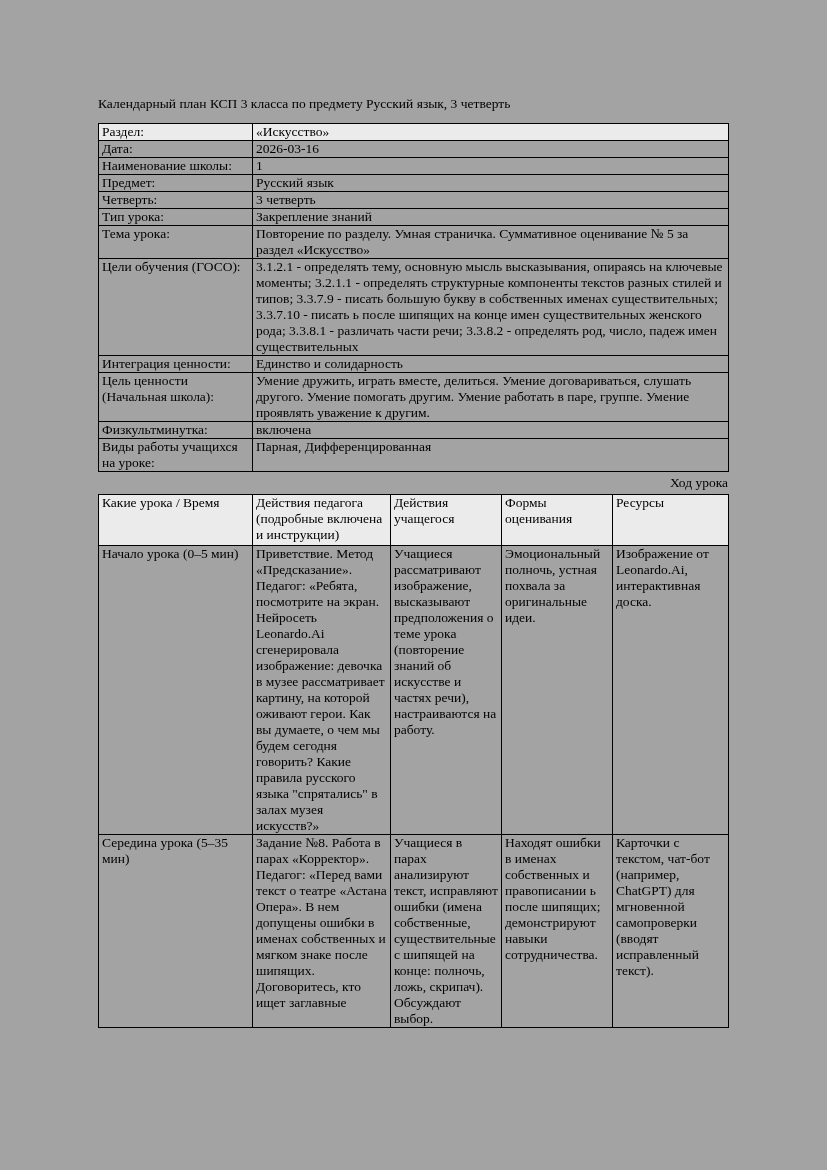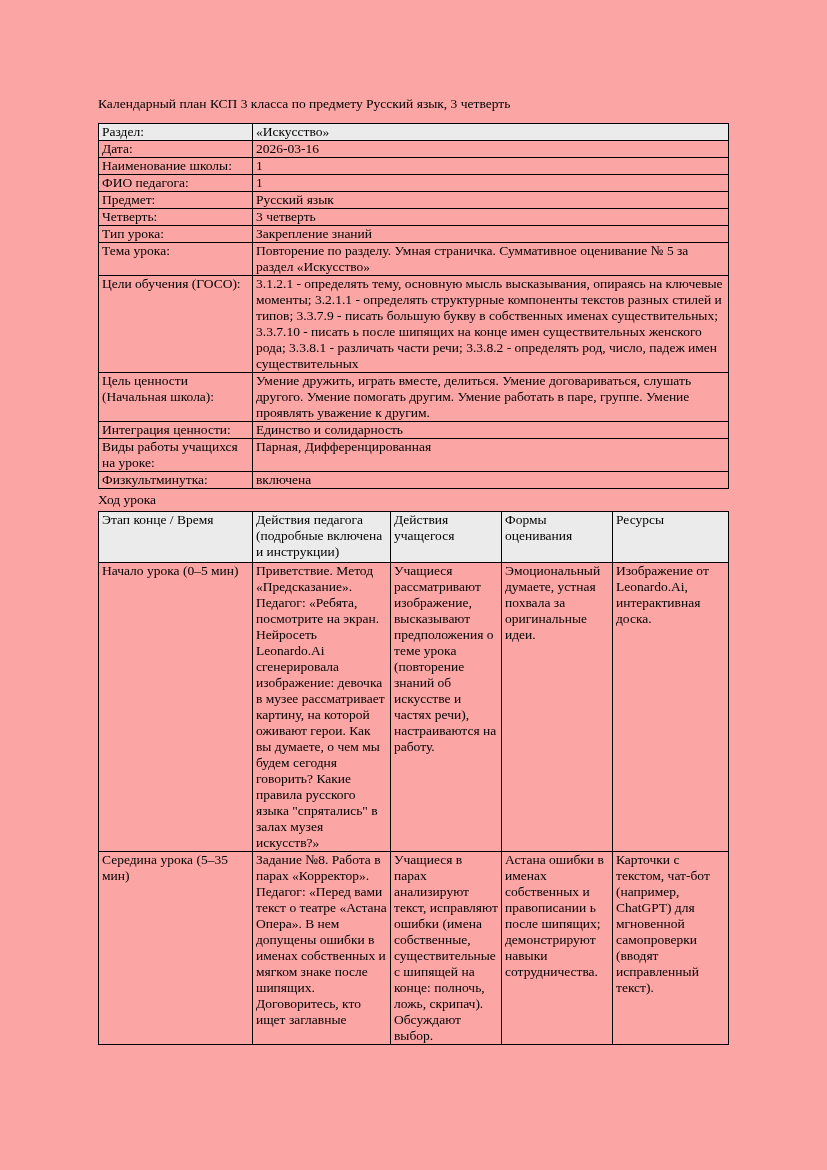--- a/index.html
+++ b/index.html
@@ -4,21 +4,21 @@
 <style>
   html, body {
     margin: 0;
     padding: 0;
     background: #ffffff;
   }
   .page {
     position: relative;
     width: 827px;
     height: 1170px;
-    background: #fca5a5;
+    background: #a3a3a3;
     font-family: "Liberation Serif", "DejaVu Serif", serif;
     font-size: 13.5px;
     line-height: 16px;
     color: #000000;
     overflow: hidden;
   }
   .content {
     position: absolute;
     left: 98px;
     top: 96px;
@@ -43,20 +43,21 @@
     font-weight: normal;
     font-size: 13.5px;
     line-height: 16px;
     word-wrap: break-word;
   }
   .shaded {
     background: #ebebeb;
   }
   .section-label {
     margin: 3px 0 3px 0;
+    text-align: right;
   }
   .lesson-table th {
     padding-bottom: 2px;
   }
 </style>
 </head>
 <body>
 
 <div class="page">
   <div class="content">
@@ -75,93 +76,89 @@
         </tr>
         <tr>
           <td>Дата:</td>
           <td>2026-03-16</td>
         </tr>
         <tr>
           <td>Наименование школы:</td>
           <td>1</td>
         </tr>
         <tr>
-          <td>ФИО педагога:</td>
-          <td>1</td>
-        </tr>
-        <tr>
           <td>Предмет:</td>
           <td>Русский язык</td>
         </tr>
         <tr>
           <td>Четверть:</td>
           <td>3 четверть</td>
         </tr>
         <tr>
           <td>Тип урока:</td>
           <td>Закрепление знаний</td>
         </tr>
         <tr>
           <td>Тема урока:</td>
           <td>Повторение по разделу. Умная страничка. Суммативное оценивание № 5 за раздел «Искусство»</td>
         </tr>
         <tr>
           <td>Цели обучения (ГОСО):</td>
           <td>3.1.2.1 - определять тему, основную мысль высказывания, опираясь на ключевые моменты; 3.2.1.1 - определять структурные компоненты текстов разных стилей и типов; 3.3.7.9 - писать большую букву в собственных именах существительных; 3.3.7.10 - писать ь после шипящих на конце имен существительных женского рода; 3.3.8.1 - различать части речи; 3.3.8.2 - определять род, число, падеж имен существительных</td>
         </tr>
         <tr>
+          <td>Интеграция ценности:</td>
+          <td>Единство и солидарность</td>
+        </tr>
+        <tr>
           <td>Цель ценности (Начальная школа):</td>
           <td>Умение дружить, играть вместе, делиться. Умение договариваться, слушать другого. Умение помогать другим. Умение работать в паре, группе. Умение проявлять уважение к другим.</td>
         </tr>
         <tr>
-          <td>Интеграция ценности:</td>
-          <td>Единство и солидарность</td>
+          <td>Физкультминутка:</td>
+          <td>включена</td>
         </tr>
         <tr>
           <td>Виды работы учащихся на уроке:</td>
           <td>Парная, Дифференцированная</td>
-        </tr>
-        <tr>
-          <td>Физкультминутка:</td>
-          <td>включена</td>
         </tr>
       </tbody>
     </table>
 
     <p class="section-label">Ход урока</p>
 
     <table class="lesson-table">
       <colgroup>
         <col style="width:154px">
           <col style="width:138px">
           <col style="width:111px">
           <col style="width:111px">
           <col style="width:116px">
       </colgroup>
       <thead>
         <tr>
-          <th class="shaded">Этап конце / Время</th>
+          <th class="shaded">Какие урока / Время</th>
           <th class="shaded">Действия педагога (подробные включена и инструкции)</th>
           <th class="shaded">Действия учащегося</th>
           <th class="shaded">Формы оценивания</th>
           <th class="shaded">Ресурсы</th>
         </tr>
       </thead>
       <tbody>
         <tr>
           <td>Начало урока (0–5 мин)</td>
           <td>Приветствие. Метод «Предсказание». Педагог: «Ребята, посмотрите на экран. Нейросеть Leonardo.Ai сгенерировала изображение: девочка в музее рассматривает картину, на которой оживают герои. Как вы думаете, о чем мы будем сегодня говорить? Какие правила русского языка "спрятались" в залах музея искусств?»</td>
           <td>Учащиеся рассматривают изображение, высказывают предположения о теме урока (повторение знаний об искусстве и частях речи), настраиваются на работу.</td>
-          <td>Эмоциональный думаете, устная похвала за оригинальные идеи.</td>
+          <td>Эмоциональный полночь, устная похвала за оригинальные идеи.</td>
           <td>Изображение от Leonardo.Ai, интерактивная доска.</td>
         </tr>
         <tr>
           <td>Середина урока (5–35 мин)</td>
           <td>Задание №8. Работа в парах «Корректор». Педагог: «Перед вами текст о театре «Астана Опера». В нем допущены ошибки в именах собственных и мягком знаке после шипящих. Договоритесь, кто ищет заглавные</td>
           <td>Учащиеся в парах анализируют текст, исправляют ошибки (имена собственные, существительные с шипящей на конце: полночь, ложь, скрипач). Обсуждают выбор.</td>
-          <td>Астана ошибки в именах собственных и правописании ь после шипящих; демонстрируют навыки сотрудничества.</td>
+          <td>Находят ошибки в именах собственных и правописании ь после шипящих; демонстрируют навыки сотрудничества.</td>
           <td>Карточки с текстом, чат-бот (например, ChatGPT) для мгновенной самопроверки (вводят исправленный текст).</td>
         </tr>
       </tbody>
     </table>
 
   </div>
 </div>
 
 </body></html>

